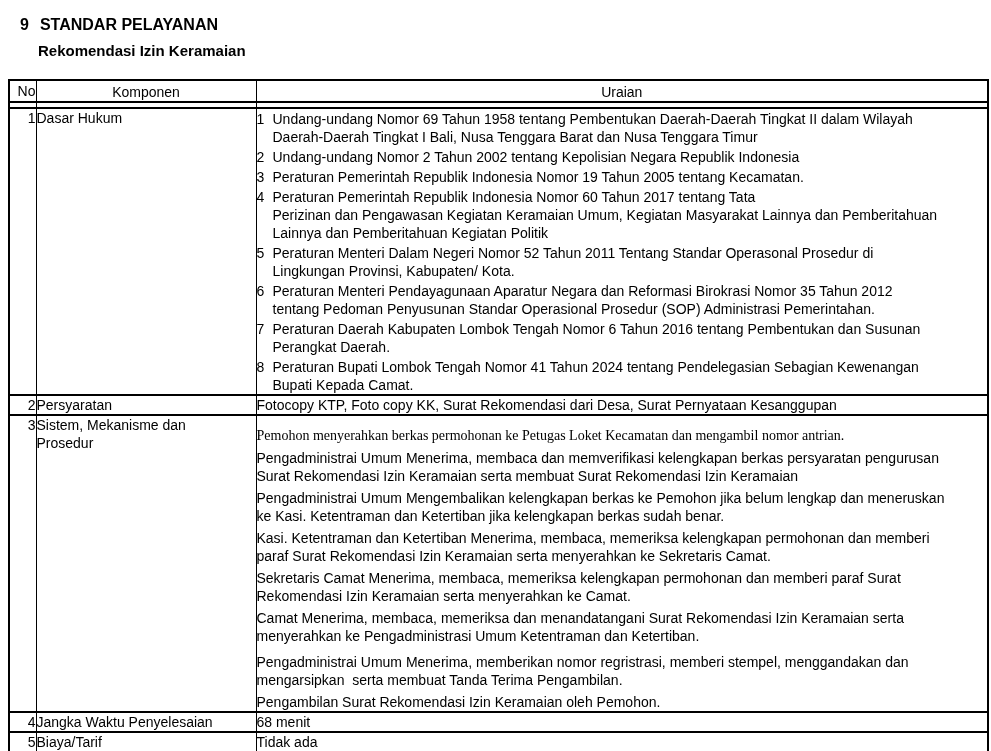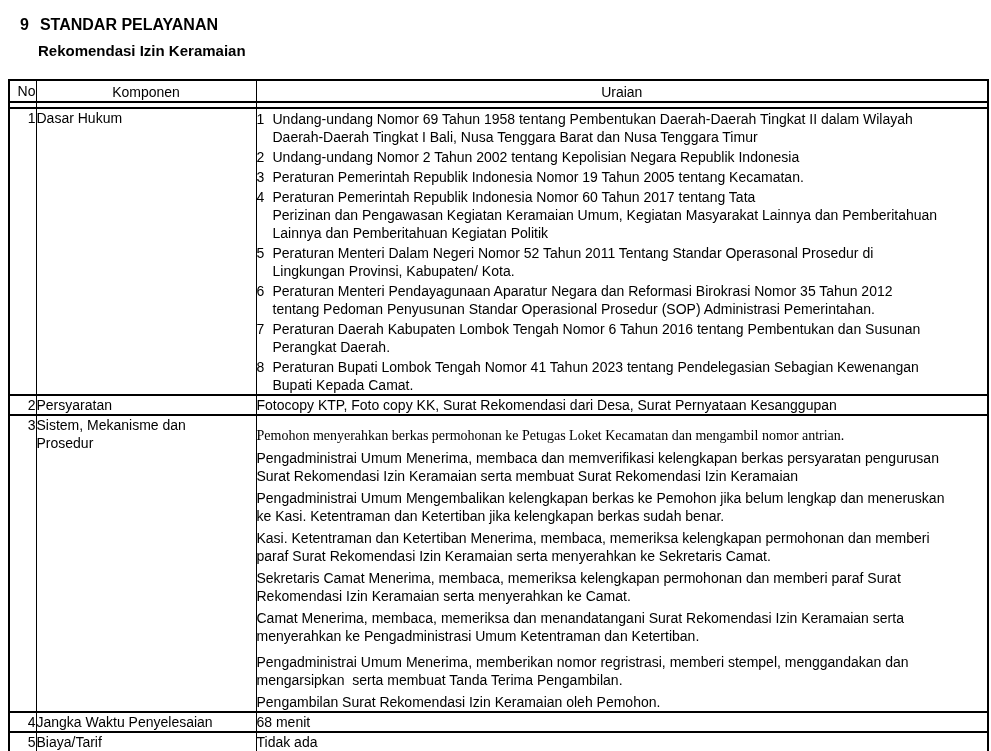--- a/index.html
+++ b/index.html
@@ -133,21 +133,21 @@
             <span class="txt">Peraturan Menteri Pendayagunaan Aparatur Negara dan Reformasi Birokrasi Nomor 35 Tahun 2012
 tentang Pedoman Penyusunan Standar Operasional Prosedur (SOP) Administrasi Pemerintahan.</span>
           </div>
           <div class="legal-item">
             <span class="num">7</span>
             <span class="txt">Peraturan Daerah Kabupaten Lombok Tengah Nomor 6 Tahun 2016 tentang Pembentukan dan Susunan
 Perangkat Daerah.</span>
           </div>
           <div class="legal-item">
             <span class="num">8</span>
-            <span class="txt">Peraturan Bupati Lombok Tengah Nomor 41 Tahun 2023 tentang Pendelegasian Sebagian Kewenangan
+            <span class="txt">Peraturan Bupati Lombok Tengah Nomor 41 Tahun 2024 tentang Pendelegasian Sebagian Kewenangan
 Bupati Kepada Camat.</span>
           </div>
         </td>
       </tr>
 
       <tr class="r-small">
         <td class="no-cell">2</td>
         <td class="komp-cell">Persyaratan</td>
         <td class="urai-cell plain">Fotocopy KTP, Foto copy KK, Surat Rekomendasi dari Desa, Surat Pernyataan Kesanggupan</td>
       </tr>

